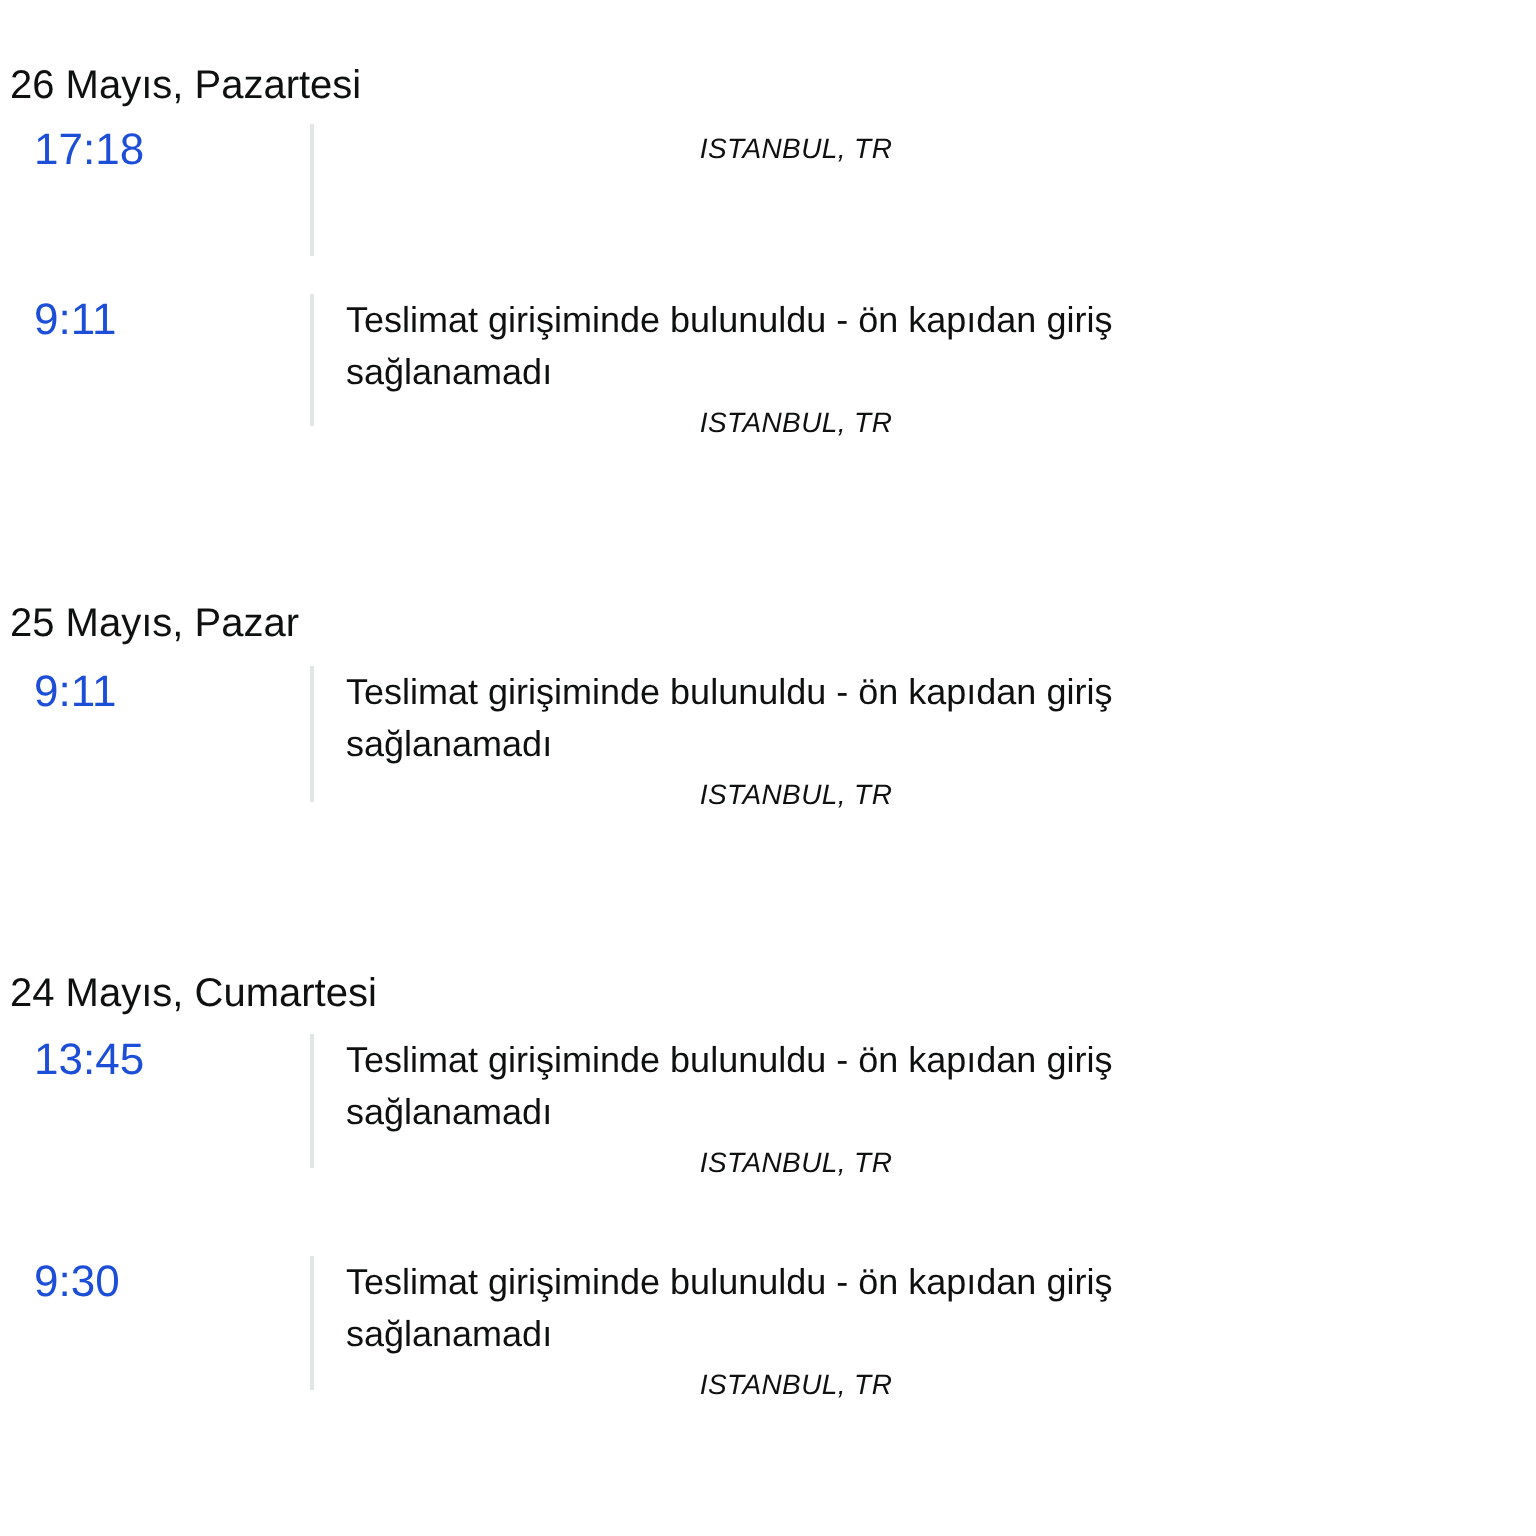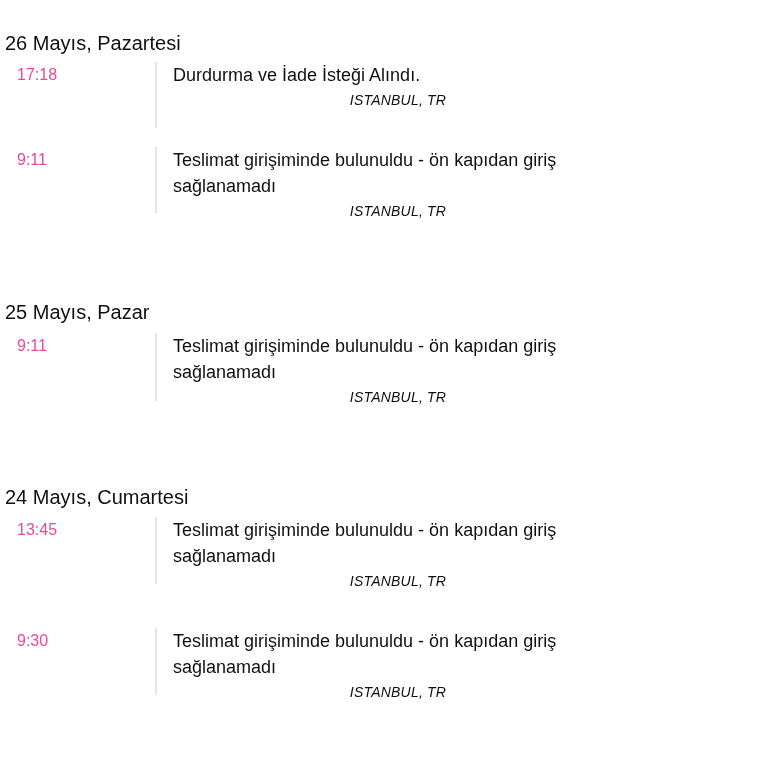--- a/index.html
+++ b/index.html
@@ -32,23 +32,23 @@
     }
     .event {
       position: absolute;
       left: 0;
       width: 768px;
     }
     .event-time {
       position: absolute;
       left: 17px;
       top: 0;
-      font-size: 16px;
+      font-size: 22px;
       line-height: 26px;
-      color: #ec4899;
+      color: #1d4ed8;
     }
     .event-rule {
       position: absolute;
       left: 155px;
       top: 0;
       width: 2px;
       background: #e3e6e6;
     }
     .event-body {
       position: absolute;
@@ -75,21 +75,20 @@
 <body>
 
 <div class="timeline">
 
   <div class="day-header" style="top:4px;">26 Mayıs, Pazartesi</div>
 
   <div class="event" style="top:62px;">
     <div class="event-time">17:18</div>
     <div class="event-rule" style="height:66px;"></div>
     <div class="event-body">
-      <div class="event-desc">Durdurma ve İade İsteği Alındı.</div>
       <div class="event-loc">ISTANBUL, TR</div>
     </div>
   </div>
 
   <div class="event" style="top:147px;">
     <div class="event-time">9:11</div>
     <div class="event-rule" style="height:66px;"></div>
     <div class="event-body">
       <div class="event-desc">Teslimat girişiminde bulunuldu - ön kapıdan giriş sağlanamadı</div>
       <div class="event-loc">ISTANBUL, TR</div>

